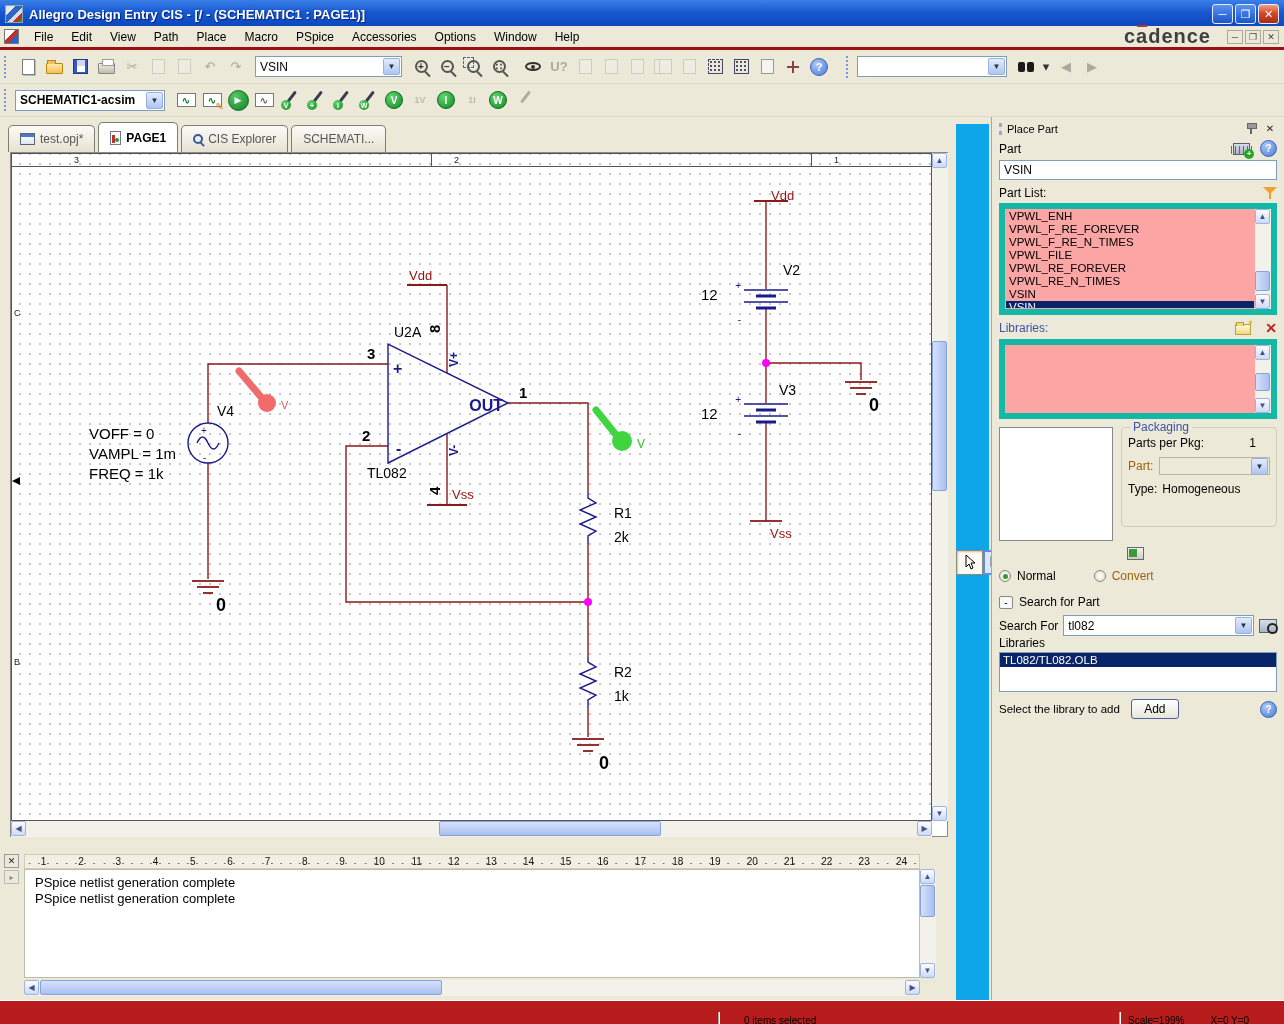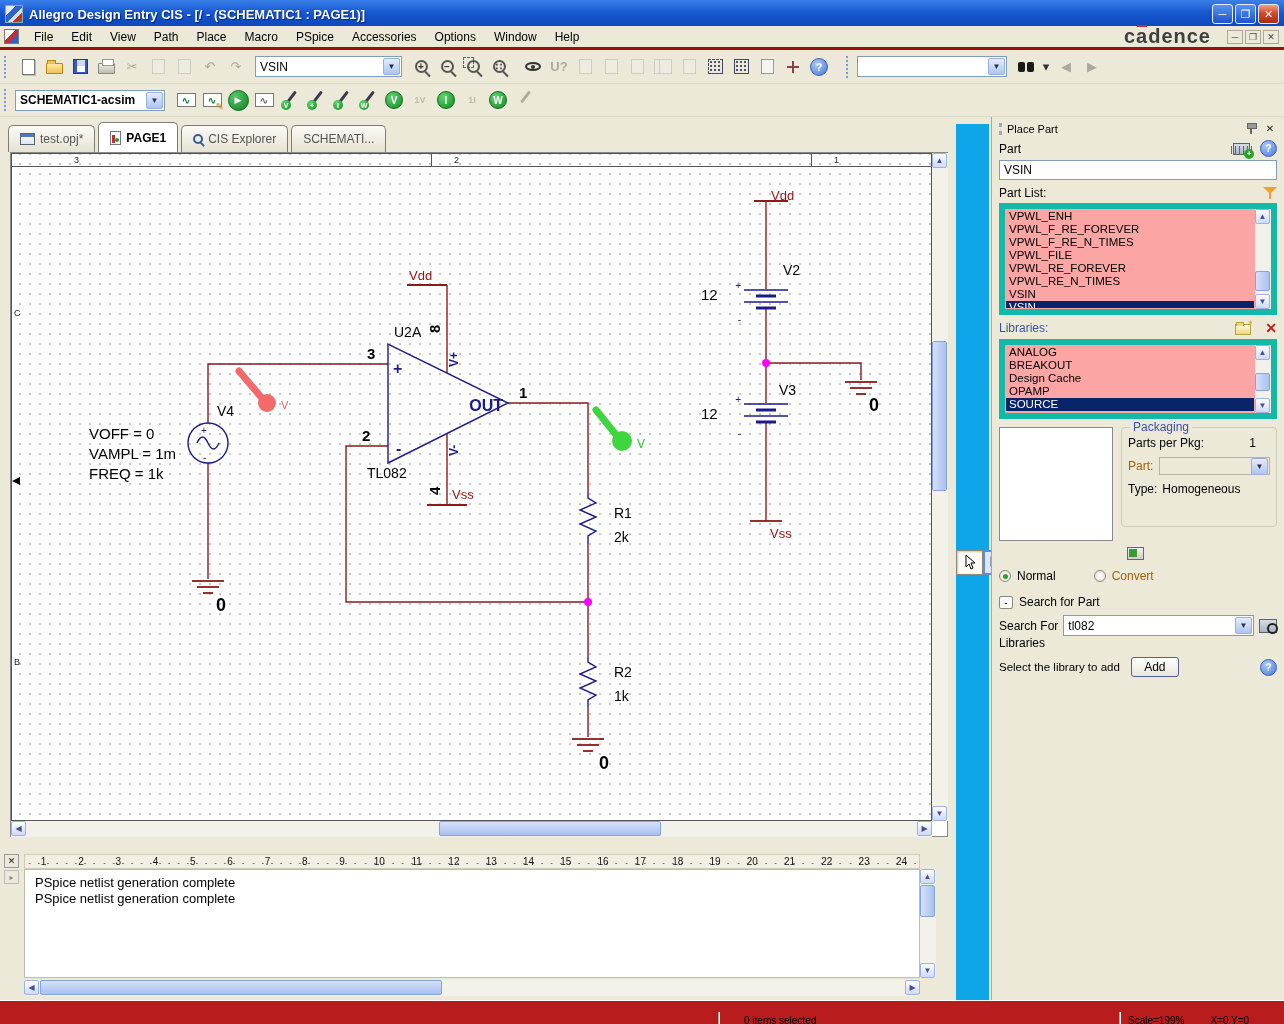--- a/index.html
+++ b/index.html
@@ -751,28 +751,20 @@
   </div>
 
   <div class="pp-row" style="margin-top:5px">
     <span class="nav-label">Libraries:</span>
     <span style="margin-left:auto;display:flex;gap:14px;align-items:center">
       <span class="nf"></span>
       <span class="redx">✕</span>
     </span>
   </div>
   <div class="listbox" style="height:80px">
-    <div class="lb-items">
-        <div class="li">ANALOG</div>
-        <div class="li">BREAKOUT</div>
-        <div class="li">Design Cache</div>
-        <div class="li">OPAMP</div>
-        <div class="li selected">SOURCE</div>
-        <div class="li">SOURCSTM</div>
-      </div>
     <div class="sb-v">
       <div class="sba" style="left:0;top:0">▲</div>
       <div class="sbt" style="left:0;top:28px;width:15px;height:18px"></div>
       <div class="sba" style="left:0;bottom:0">▼</div>
     </div>
   </div>
 
   <div class="pk-row">
     <div class="preview"></div>
     <div class="pkg">
@@ -809,18 +801,21 @@
   </div>
   <div class="srow">
     <span class="lab">Search For</span>
     <span class="combo" style="flex:1">
       <input value="tl082" style="">
       <span class="cbtn">▼</span>
     </span>
     <span class="chipsearch"></span>
   </div>
   <div style="">Libraries</div>
+  <div class="resbox">
+      <div class="li selected">TL082/TL082.OLB</div>
+    </div>
   <div class="srow" style="margin-top:7px">
     <span style="font-size:11.5px">Select the library to add</span>
     <span class="xp-btn addbtn">Add</span>
     <span class="help-sm" style="margin-left:auto">?</span>
   </div>
 </div>
 
 </body></html>

